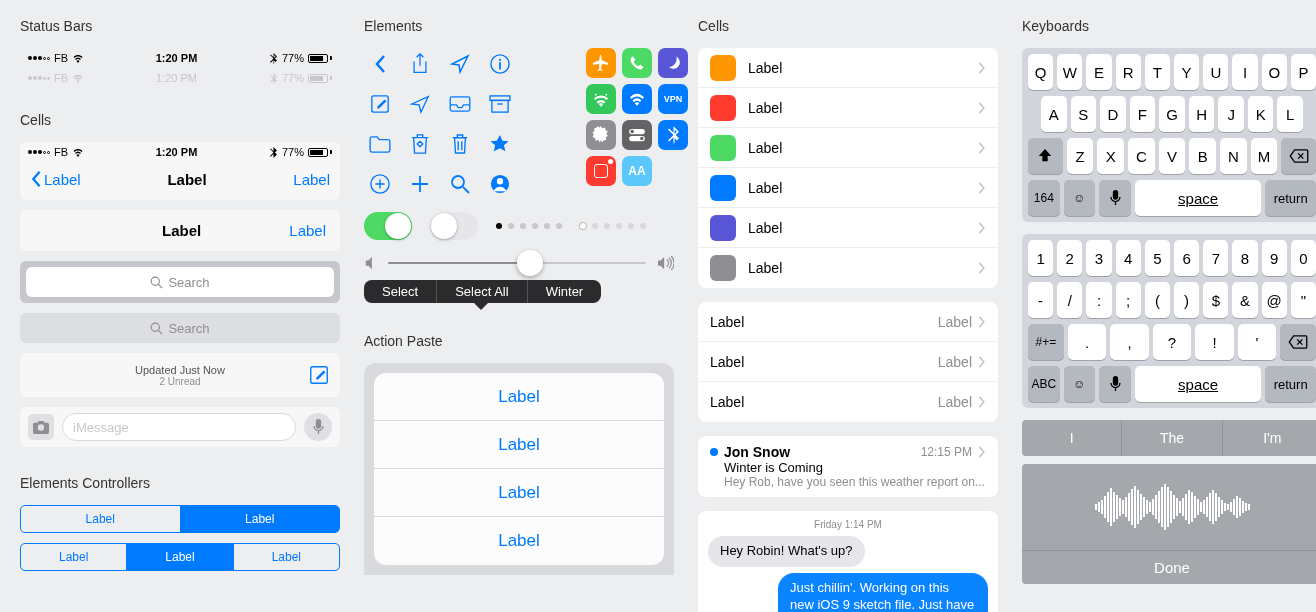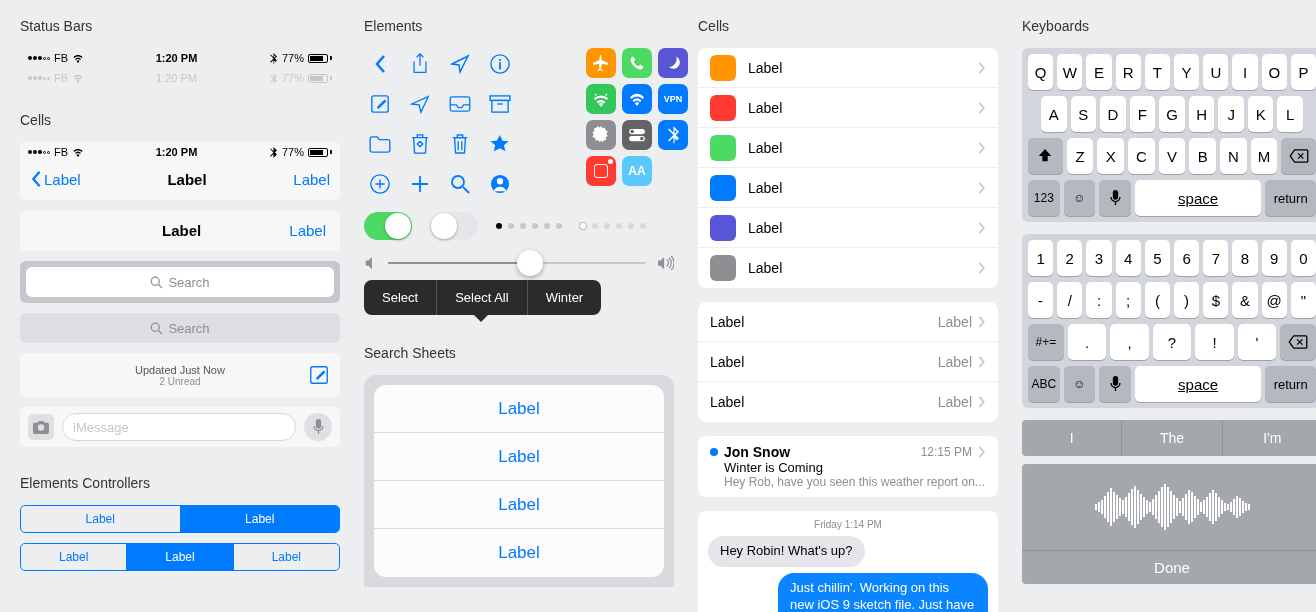--- a/index.html
+++ b/index.html
@@ -87,21 +87,21 @@
   .page-dots { display:flex; gap:6px;}
   .page-dots span { width:6px;height:6px;border-radius:50%; background:#c7c7cc;}
   .page-dots span.active { background:#000;}
   .page-dots.light span { background:#d8d8db;}
   .page-dots.light span.active{ background:#fff; box-shadow:0 0 0 1px #bbb;}
   .slider-row { display:flex; align-items:center; gap:10px; width:100%; color:#8e8e93;}
   .slider { flex:1; height:2px; background:#c7c7cc; position:relative; border-radius:2px;}
   .slider .fill { position:absolute; left:0; top:0; bottom:0; width:55%; background:#8e8e93; border-radius:2px;}
   .slider .thumb { position:absolute; left:55%; top:50%; transform:translate(-50%,-50%); width:26px;height:26px;background:#fff;border-radius:50%;box-shadow:0 2px 5px rgba(0,0,0,0.3);}
   .context-menu { background:#2b2b2d; border-radius:8px; display:inline-flex; margin-top:10px; position:relative;}
-  .context-menu .mi { color:#fff; font-size:13px; padding:10px 18px; border-right:1px solid #555;}
+  .context-menu .mi { color:#fff; font-size:13px; padding:4px 18px; border-right:1px solid #555;}
   .context-menu .mi:last-child{border:none;}
   .context-menu::after { content:""; position:absolute; bottom:-7px; left:110px; border:7px solid transparent; border-top-color:#2b2b2d; border-bottom:none;}
 
   
   .sheet { background:#d9dadd; border-radius:12px 12px 0 0; padding:10px; margin-top:8px;}
   .sheet-card { background:rgba(255,255,255,0.9); border-radius:12px; overflow:hidden;}
   .sheet-row { height:48px; display:flex; align-items:center; justify-content:center; color:#007aff; font-size:17px; border-bottom:1px solid #d9dadc;}
   .sheet-row:last-child{border:none;}
 
   
@@ -506,21 +506,21 @@
           <path fill="#8e8e93" d="M2 5h3l4-4v14l-4-4H2V5z"></path>
           <path fill="none" stroke="#8e8e93" stroke-width="1.3" d="M12 4a5 5 0 010 8M14.5 2a8 8 0 010 12M17 0a11 11 0 010 16"></path>
         </svg>
     </div>
     <div class="context-menu">
       <div class="mi">Select</div>
       <div class="mi">Select All</div>
       <div class="mi">Winter</div>
     </div>
 
-    <div class="section-title" style="margin-top:30px">Search Sheets</div>
+    <div class="section-title" style="margin-top:30px">Action Paste</div>
     <div class="sheet">
       <div class="sheet-card">
         <div class="sheet-row">Label</div>
         <div class="sheet-row">Label</div>
         <div class="sheet-row">Label</div>
         <div class="sheet-row">Label</div>
       </div>
     </div>
   </div>
 
@@ -652,21 +652,21 @@
         </div>
         <div id="ka-r3" style="display:contents;"><div class="key">Z</div><div class="key">X</div><div class="key">C</div><div class="key">V</div><div class="key">B</div><div class="key">N</div><div class="key">M</div></div>
         <div class="key fn wide">
           <svg width="20" height="14" viewBox="0 0 22 16">
               <path fill="none" stroke="#000" stroke-width="1.5" d="M6 1h14a1 1 0 011 1v12a1 1 0 01-1 1H6L1 8l5-7z"></path>
               <path stroke="#000" stroke-width="1.5" d="M10 5l6 6M16 5l-6 6"></path>
             </svg>
         </div>
       </div>
       <div class="kbd-row">
-        <div class="key fn">123</div>
+        <div class="key fn">164</div>
         <div class="key fn">☺</div>
         <div class="key fn">
             <svg width="11" height="16" viewBox="0 0 12 18">
               <rect x="3" y="0" width="6" height="11" rx="3" fill="#000"></rect>
               <path d="M1 8a5 5 0 0010 0M6 13v4" stroke="#000" stroke-width="1.5" fill="none"></path>
             </svg>
           </div>
         <div class="key space">space</div>
         <div class="key ret">return</div>
       </div>

